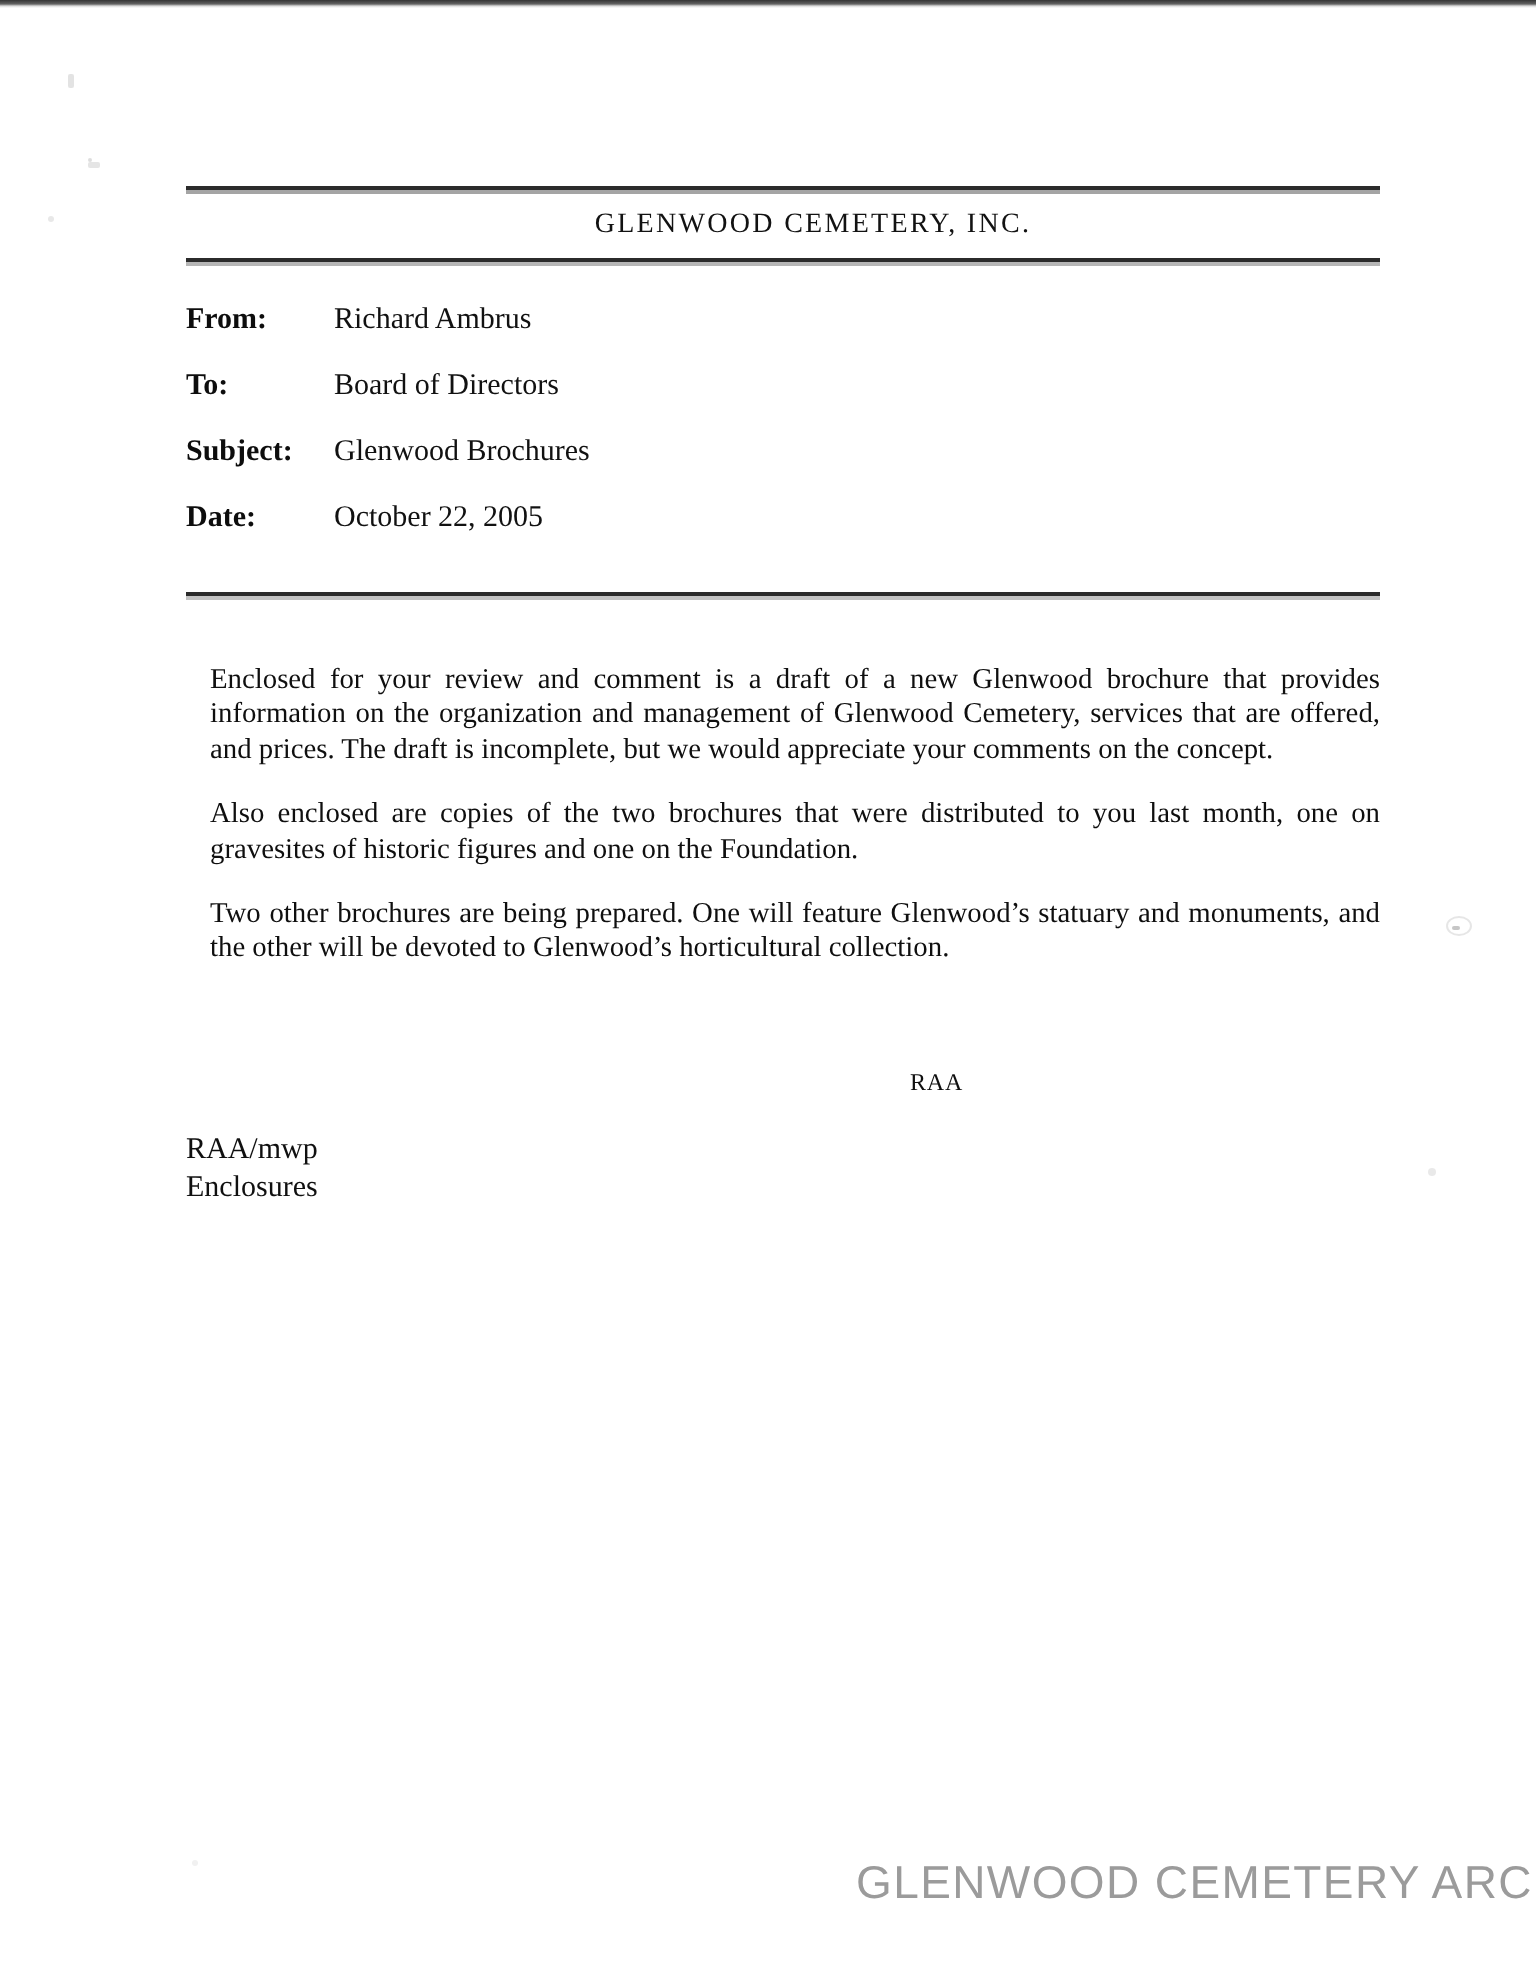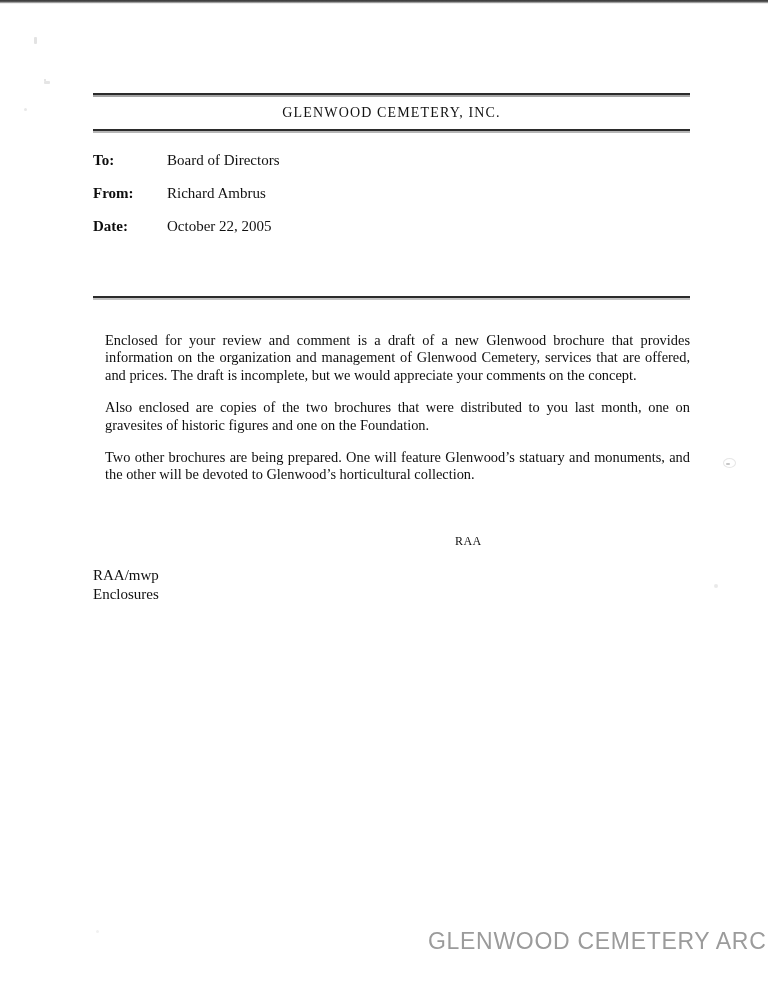--- a/index.html
+++ b/index.html
@@ -55,21 +55,21 @@
     left: 93px;
     width: 597px;
     background: #2b2b2b;
   }
   .rule-top   { top: 93px;  height: 2px; box-shadow: 0 2px 0 rgba(90,90,90,0.55); }
   .rule-under { top: 129px; height: 2px; box-shadow: 0 2px 0 rgba(110,110,110,0.5); }
   .rule-mid   { top: 296px; height: 2px; box-shadow: 0 2px 0 rgba(120,120,120,0.45); }
 
   .letterhead-title {
     position: absolute;
-    left: 93px;
+    left: 108px;
     top: 105px;
     width: 597px;
     text-align: center;
     font-family: "Liberation Serif", serif;
     font-size: 14px;
     font-variant: small-caps;
     letter-spacing: 1.15px;
     color: #121212;
   }
 
@@ -161,26 +161,30 @@
   <div class="speck s8"></div>
 
   <div class="rule rule-top"></div>
 
   <div class="letterhead-title">GLENWOOD CEMETERY, INC.</div>
 
   <div class="rule rule-under"></div>
 
   <div class="memo-fields">
     <div class="memo-row">
+      <span class="memo-label">From:</span>
+      <span class="memo-value">Richard Ambrus</span>
+    </div>
+    <div class="memo-row">
       <span class="memo-label">To:</span>
       <span class="memo-value">Board of Directors</span>
     </div>
     <div class="memo-row">
-      <span class="memo-label">From:</span>
-      <span class="memo-value">Richard Ambrus</span>
+      <span class="memo-label">Subject:</span>
+      <span class="memo-value">Glenwood Brochures</span>
     </div>
     <div class="memo-row">
       <span class="memo-label">Date:</span>
       <span class="memo-value">October 22, 2005</span>
     </div>
   </div>
 
   <div class="rule rule-mid"></div>
 
   <div class="body-block">

